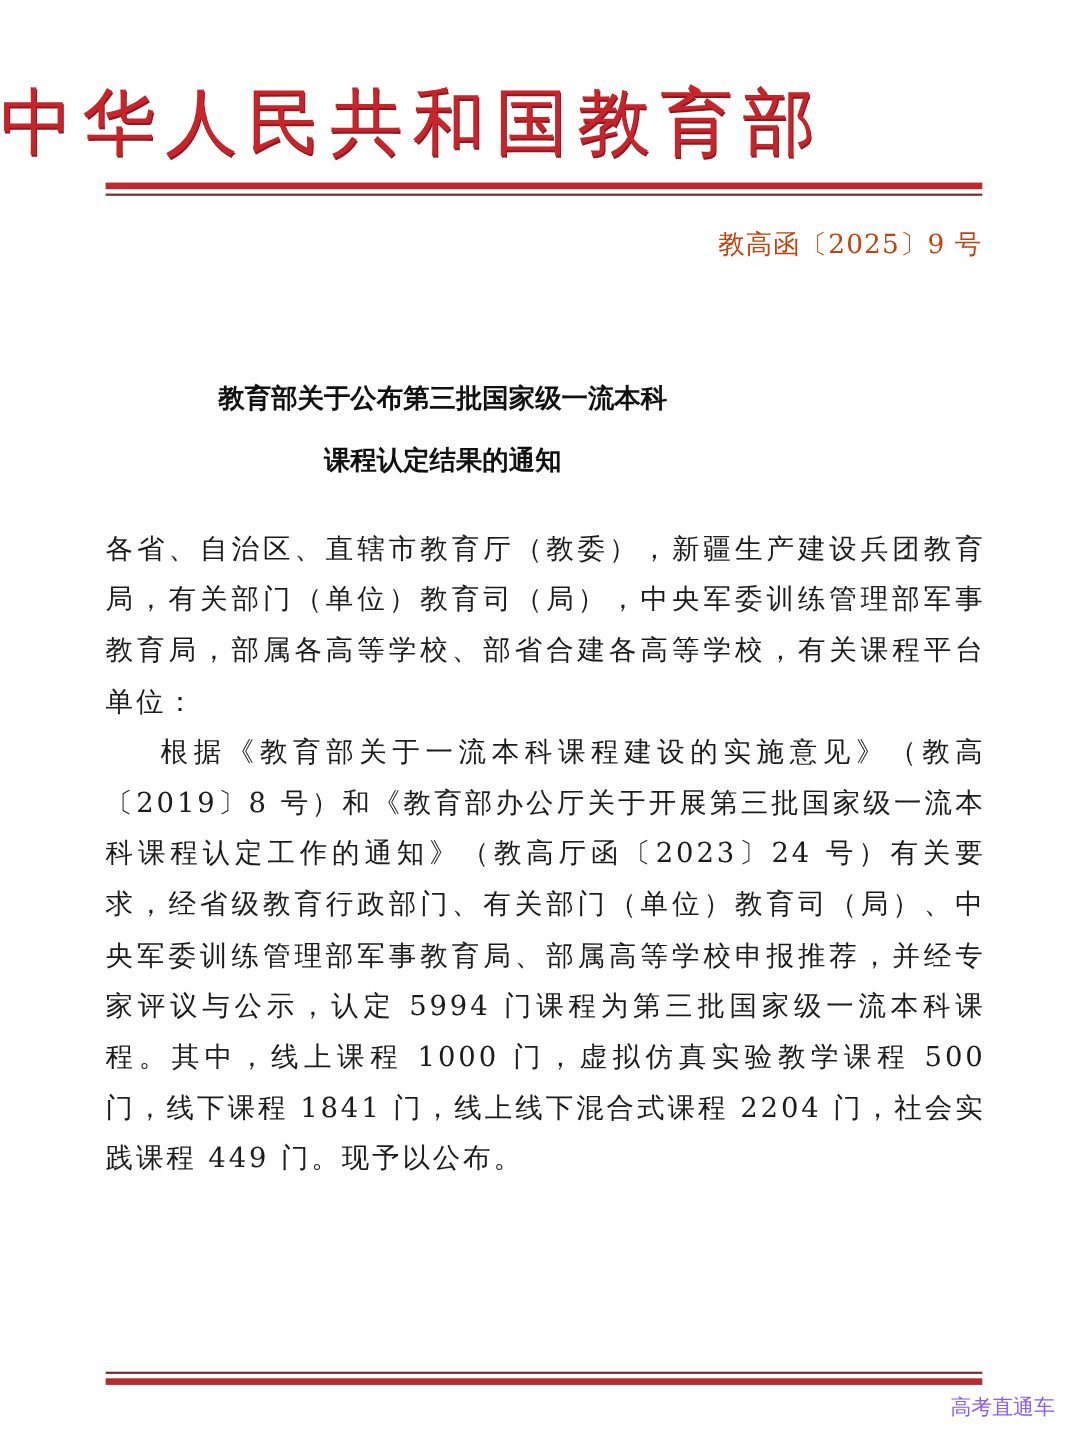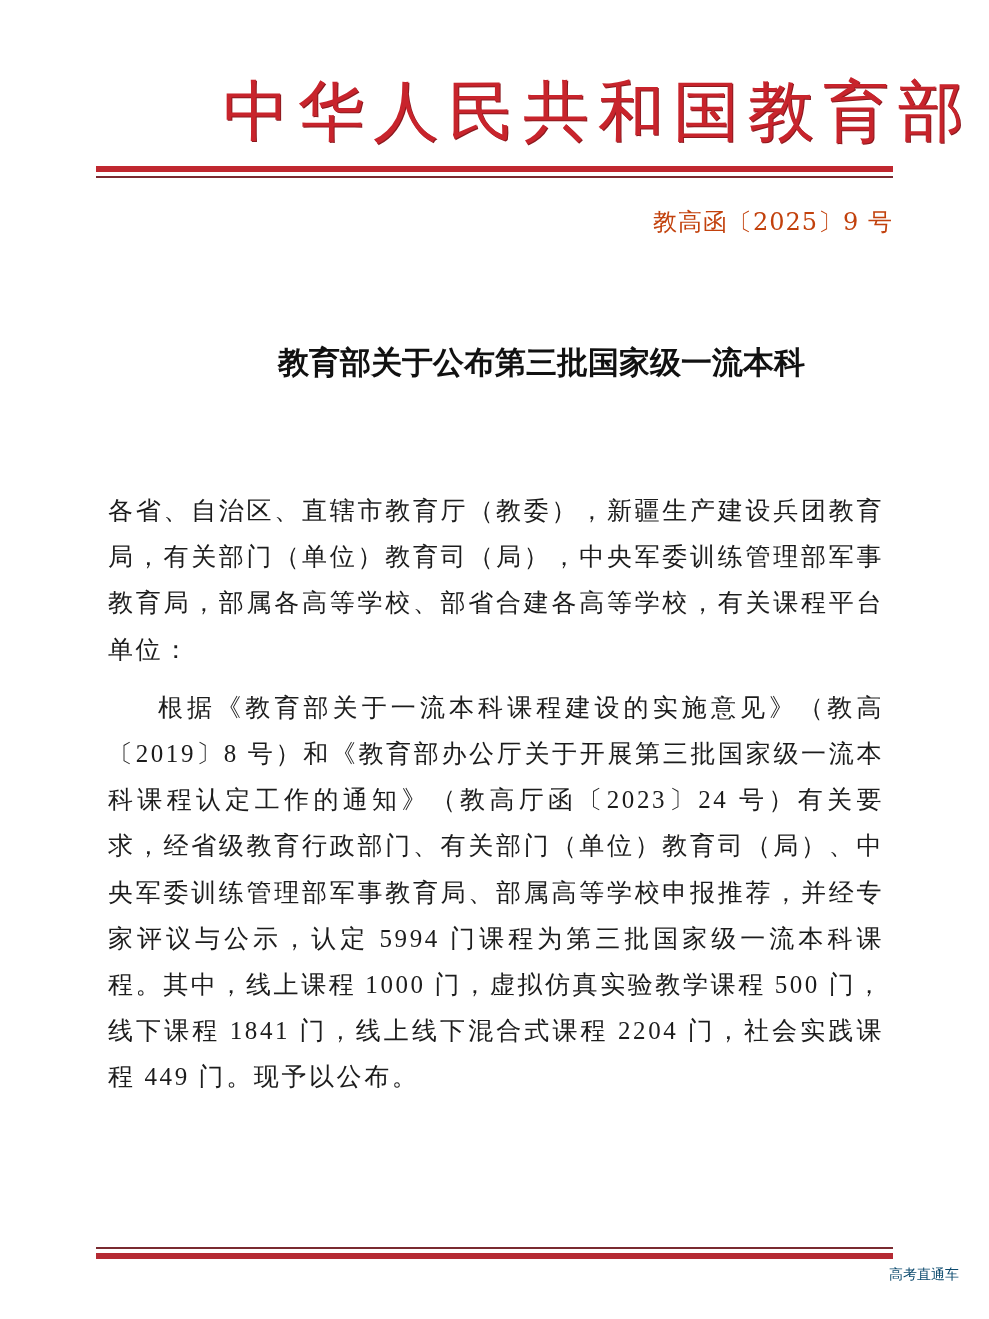--- a/index.html
+++ b/index.html
@@ -13,21 +13,21 @@
     position: relative;
     overflow: hidden;
     font-family: "DejaVu Serif", "Liberation Serif", serif;
     color: #1a1a1a;
   }
   .masthead {
     position: absolute;
     left: 0;
     top: 72px;
     width: 973px;
-    text-align: right;
+    text-align: left;
     color: #c8242c;
     font-family: "DejaVu Serif", "Liberation Serif", serif;
     font-size: 66px;
     font-weight: normal;
     letter-spacing: 9px;
     line-height: 80px;
     text-shadow: 1px 1px 0 #8a1a20;
   }
   .rule-top-thick {
     position: absolute;
@@ -50,45 +50,44 @@
     right: 96px;
     top: 206px;
     font-size: 24px;
     letter-spacing: 1px;
     color: #c2410c;
   }
   .title {
     position: absolute;
     left: 0;
     width: 805px;
-    text-align: right;
+    text-align: center;
     font-family: "DejaVu Sans", "Liberation Sans", sans-serif;
     font-weight: bold;
-    font-size: 31px;
+    font-size: 24px;
     line-height: 56px;
     top: 334px;
     color: #111;
   }
   .body-text {
     position: absolute;
     left: 96px;
     width: 800px;
     top: 476px;
     font-size: 25px;
     line-height: 46.2px;
     text-align: justify;
     letter-spacing: 2.6px;
     color: #1c1c1c;
   }
   .body-text p {
-    margin: 12px;
+    margin: 0;
   }
   .body-text p.indent {
     text-indent: 2em;
-    font-family: Liberation Serif, serif;
   }
   .rule-bottom-thin {
     position: absolute;
     left: 96px;
     width: 797px;
     top: 1247px;
     height: 2px;
     background: #7a2a30;
   }
   .rule-bottom-thick {
@@ -97,37 +96,38 @@
     width: 797px;
     top: 1253px;
     height: 6px;
     background: #b52a33;
   }
   .watermark {
     position: absolute;
     right: 30px;
     top: 1266px;
     font-family: "DejaVu Sans", "Liberation Sans", sans-serif;
-    font-size: 14px;
-    color: #0c4a6e;
+    font-size: 19px;
+    color: #8b5cf6;
     letter-spacing: 0px;
   }
 </style>
 </head>
 <body>
 
 <div class="masthead">中华人民共和国教育部</div>
 
 <div class="rule-top-thick"></div>
 <div class="rule-top-thin"></div>
 
 <div class="doc-number">教高函〔2025〕9 号</div>
 
 <div class="title">
   <div>教育部关于公布第三批国家级一流本科</div>
+  <div>课程认定结果的通知</div>
 </div>
 
 <div class="body-text">
   <p>各省、自治区、直辖市教育厅（教委），新疆生产建设兵团教育局，有关部门（单位）教育司（局），中央军委训练管理部军事教育局，部属各高等学校、部省合建各高等学校，有关课程平台单位：</p>
   <p class="indent">根据《教育部关于一流本科课程建设的实施意见》（教高〔2019〕8 号）和《教育部办公厅关于开展第三批国家级一流本科课程认定工作的通知》（教高厅函〔2023〕24 号）有关要求，经省级教育行政部门、有关部门（单位）教育司（局）、中央军委训练管理部军事教育局、部属高等学校申报推荐，并经专家评议与公示，认定 5994 门课程为第三批国家级一流本科课程。其中，线上课程 1000 门，虚拟仿真实验教学课程 500 门，线下课程 1841 门，线上线下混合式课程 2204 门，社会实践课程 449 门。现予以公布。</p>
 </div>
 
 <div class="rule-bottom-thin"></div>
 <div class="rule-bottom-thick"></div>
 

